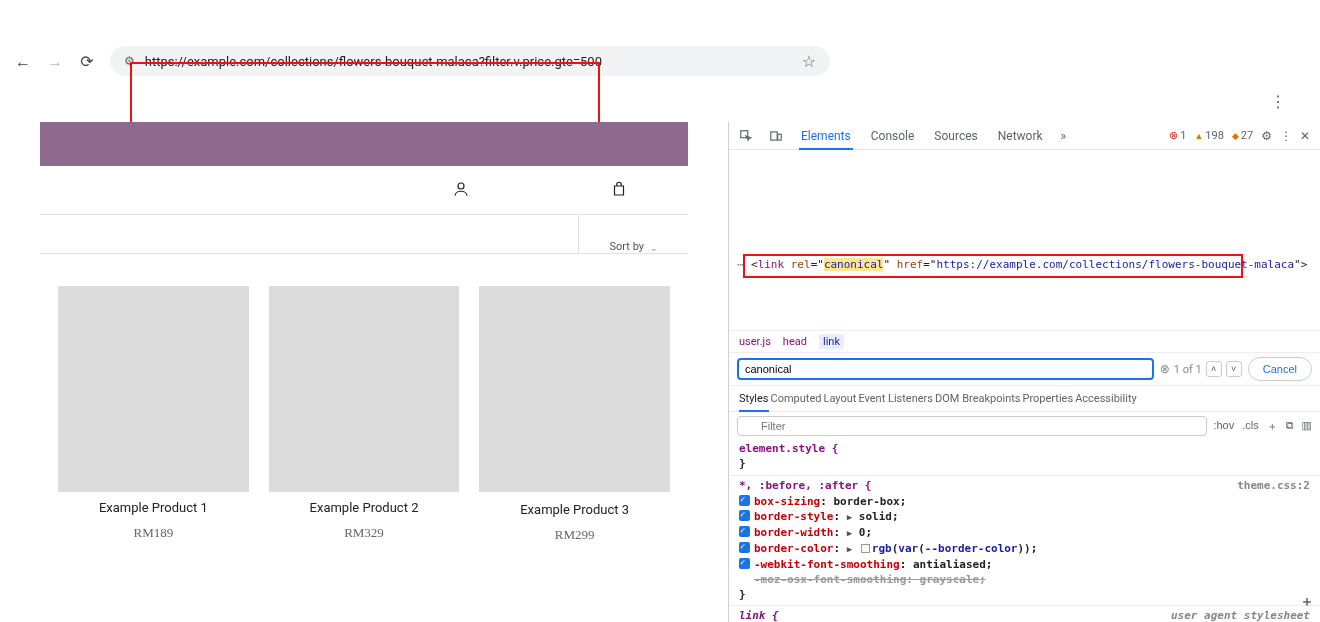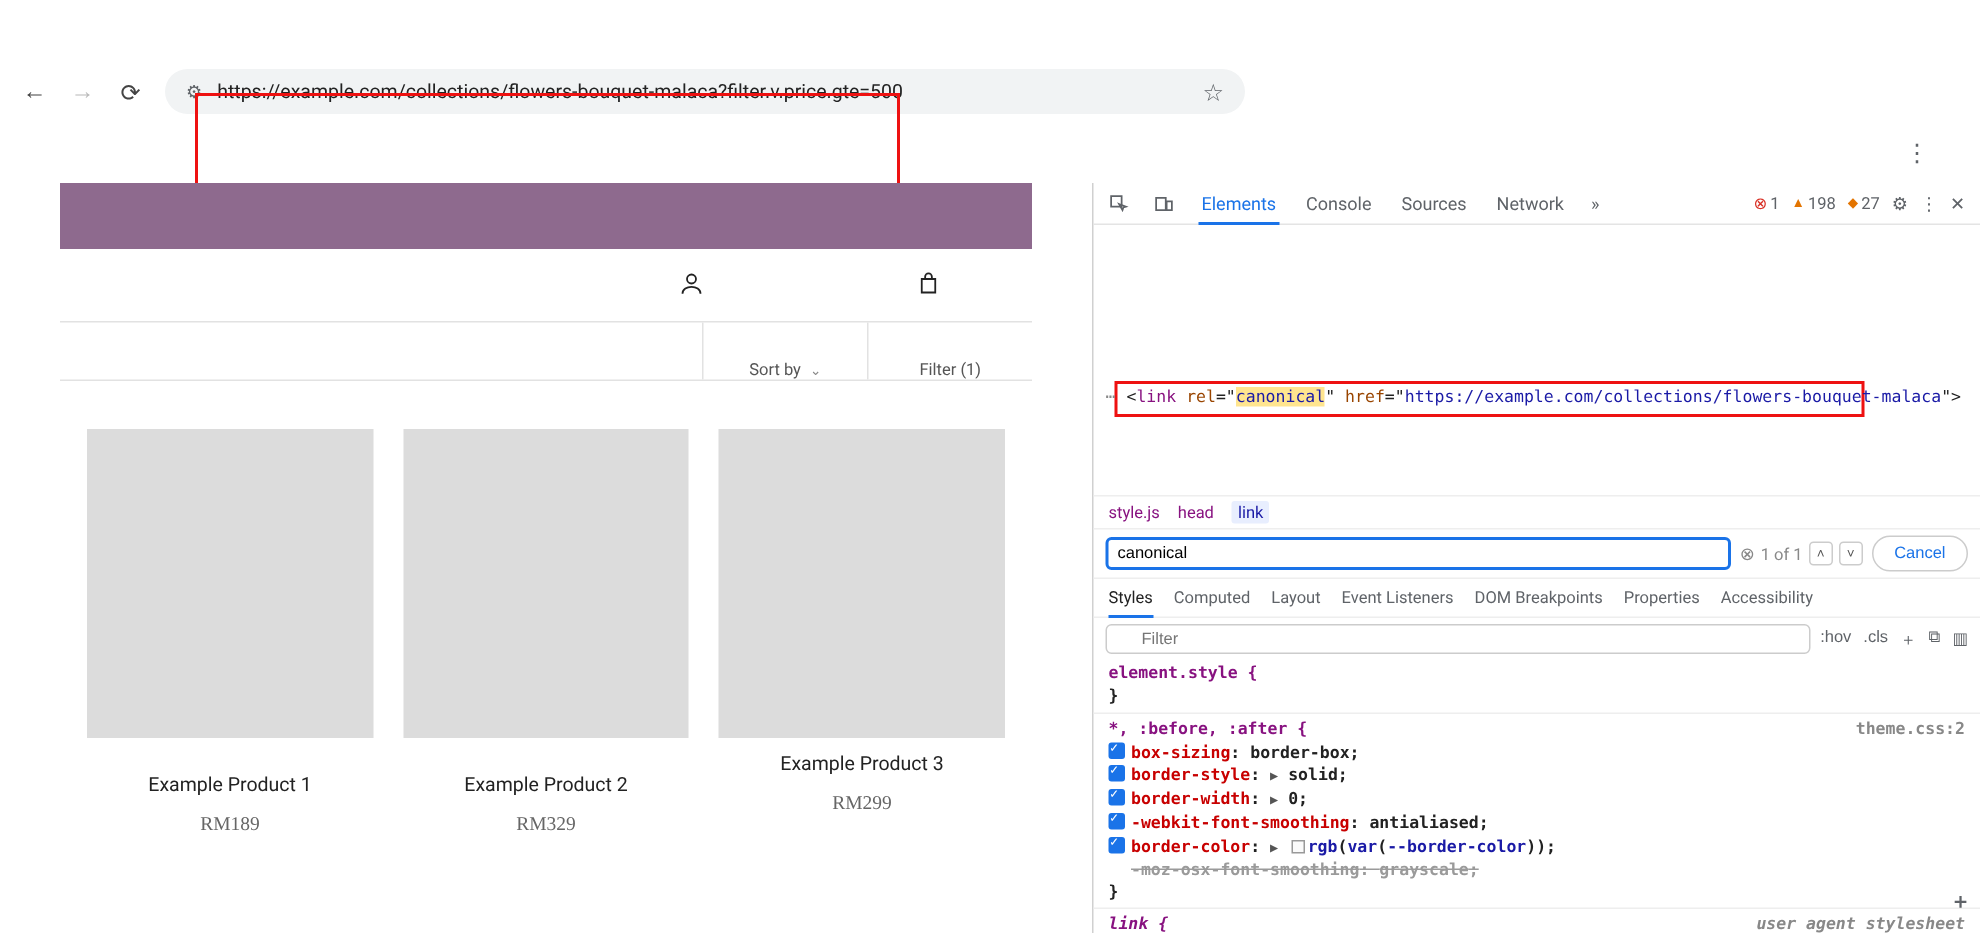--- a/index.html
+++ b/index.html
@@ -130,21 +130,21 @@
     display: flex;
     flex-direction: column;
     align-items: center;
   }
   .thumb {
     height: 206px;
     width: 100%;
     background: #dcdcdc;
   }
   .p-name {
-    margin-top: 24px;
+    margin-top: 8px;
     font-size: 13px;
     color: #222;
   }
   .p-price {
     margin-top: 10px;
     font-size: 13px;
     color: #666;
     font-family: Georgia, serif;
   }
   .card.third .p-name { margin-top: 10px; }
@@ -229,21 +229,21 @@
     border:1px solid #ccc; border-radius:3px; width:16px; height:16px;
     display:inline-flex; align-items:center; justify-content:center; font-size:9px; color:#555;
   }
   .cancel-btn {
     border:1px solid #ccc; border-radius:14px;
     height:24px; padding:0 14px;
     font-size:11px; color:#1a73e8; background:#fff;
   }
 
   .styles-tabs {
-    display:flex; align-items:center; gap:14px;
+    display:flex; align-items:center; gap:2px;
     padding:0 10px; height:26px;
     font-size:11px; color:#5f6368;
     border-bottom:1px solid #eee;
     text-align:right;
   }
   .styles-tabs .stab.active { color:#222; border-bottom:2px solid #1a73e8; padding-bottom:5px; margin-bottom:-7px; }
 
   .filter-row {
     display:flex; align-items:center; gap:6px;
     padding:4px 8px;
@@ -317,23 +317,20 @@
             <path d="M6 8h12v12H6z"></path>
             <path d="M9 8V6a3 3 0 0 1 6 0v2"></path>
           </svg>
       </span>
     </div>
     <div class="toolbar">
       <div class="spacer"></div>
       <div class="cell">
         <span>Sort by</span>
         <span class="caret-down">⌄</span>
-      </div>
-      <div class="cell">
-        <span>Filter (1)</span>
       </div>
     </div>
 
     <div class="grid">
       <div class="card">
         <div class="thumb"></div>
         <div class="p-name">Example Product 1</div>
         <div class="p-price">RM189</div>
       </div>
       <div class="card">
@@ -383,21 +380,21 @@
       <div class="code-line">
         <span class="pre-dots">⋯</span>
         &lt;<span class="tok-tag">link</span>
         <span class="tok-attr">rel</span>="<span class="tok-str hl">canonical</span>"
         <span class="tok-attr">href</span>="<span class="tok-str">https://example.com/collections/flowers-bouquet-malaca</span>"&gt;
         <span class="eq0">== $0</span>
       </div>
     </div>
 
     <div class="crumbs">
-      <span class="crumb">style.js</span>
+      <span class="crumb">user.js</span>
       <span class="crumb">head</span>
       <span class="crumb sel">link</span>
     </div>
 
     <div class="search-row">
       <input class="search-input" value="canonical" style="">
       <div class="search-meta">
         <span class="xcircle">⊗</span>
         <span>1 of 1</span>
         <span class="nav-chip">˄</span>
@@ -432,22 +429,22 @@
       <div>}</div>
       <div class="block-hr"></div>
 
       <div>
         <span class="src">theme.css:2</span>
         <span class="sel">*, :before, :after {</span>
       </div>
       <div><span class="chk"></span><span class="prop">box-sizing</span>: <span class="cval">border-box</span>;</div>
       <div><span class="chk"></span><span class="prop">border-style</span>: <span class="tri">▶</span> <span class="cval">solid</span>;</div>
       <div><span class="chk"></span><span class="prop">border-width</span>: <span class="tri">▶</span> <span class="cval">0</span>;</div>
+      <div><span class="chk"></span><span class="prop">border-color</span>: <span class="tri">▶</span> <span class="sq"></span><span class="kw">rgb</span>(<span class="kw">var</span>(<span class="varc">--border-color</span>));</div>
       <div><span class="chk"></span><span class="prop">-webkit-font-smoothing</span>: <span class="cval">antialiased</span>;</div>
-      <div><span class="chk"></span><span class="prop">border-color</span>: <span class="tri">▶</span> <span class="sq"></span><span class="kw">rgb</span>(<span class="kw">var</span>(<span class="varc">--border-color</span>));</div>
       <div style="padding-left:15px"><span class="strike"><span>-moz-osx-font-smoothing</span>: <span>grayscale</span>;</span></div>
       <div>}</div>
       <div class="block-hr">
           <span class="plus">＋</span>
         </div>
 
       <div>
         <span class="uas">user agent stylesheet</span>
         <span style="font-style:italic" class="sel">link {</span>
       </div>

